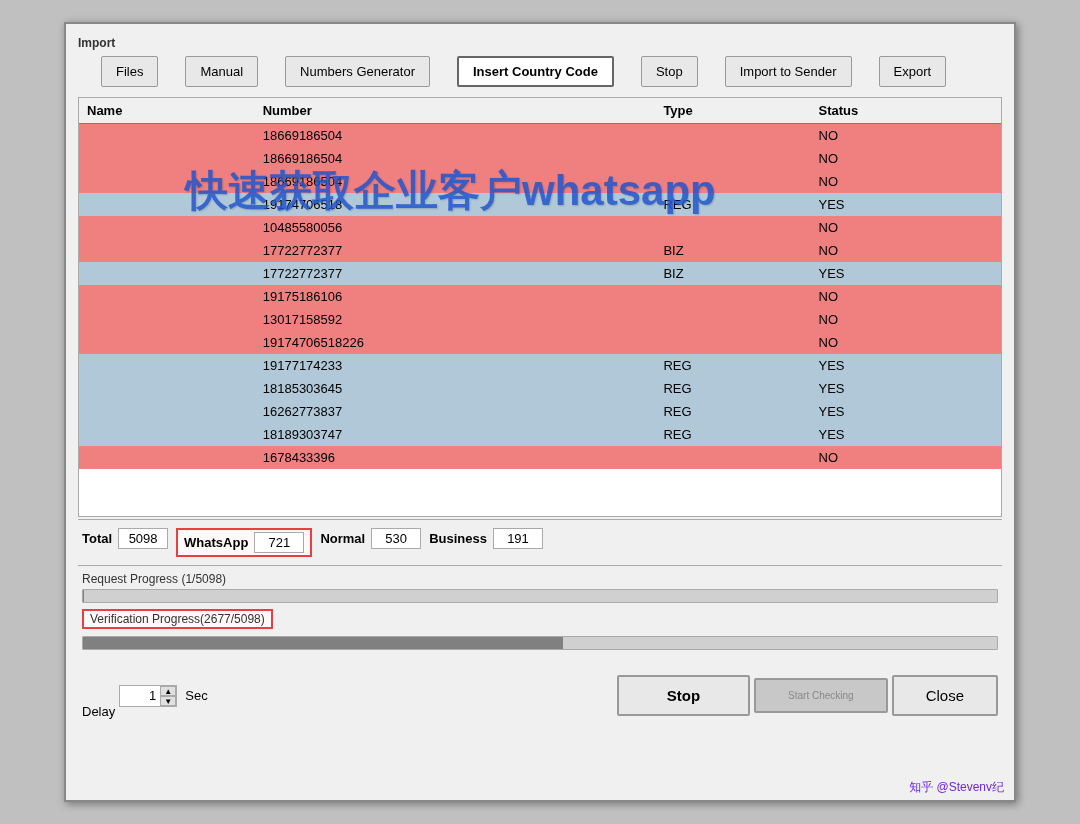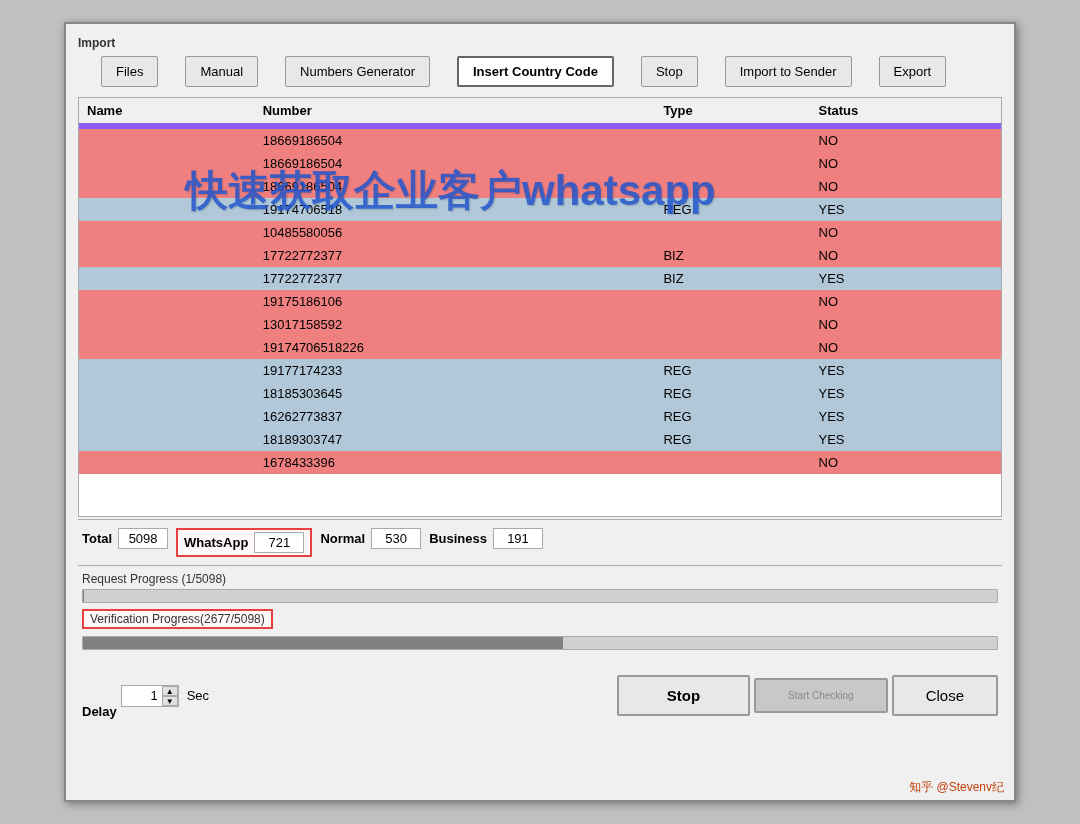--- a/index.html
+++ b/index.html
@@ -59,21 +59,21 @@
     table {
       width: 100%;
       border-collapse: collapse;
     }
     thead tr {
       background: #f0f0f0;
     }
     thead th {
       text-align: left;
       padding: 5px 8px;
-      border-bottom: 6px solid #8b5cf6;
+      border-bottom: 1px solid #8b5cf6;
       font-weight: bold;
       font-size: 13px;
       position: sticky;
       top: 0;
       background: #f0f0f0;
       z-index: 1;
       margin-left: 14px;
     }
     tbody tr td {
       padding: 4px 8px;
@@ -153,21 +153,21 @@
       gap: 10px;
       padding: 10px 4px 4px 4px;
       background: #f0f0f0;
     }
     .delay-section {
       display: flex;
       align-items: center;
       gap: 4px;
     }
     .delay-label {
-      font-weight: bold;
+      font-weight: normal;
       font-size: 13px;
       margin-top: 32px;
     }
     .delay-input {
       width: 40px;
       border: none;
       padding: 2px 4px;
       font-size: 13px;
       text-align: right;
     }
@@ -244,21 +244,21 @@
       line-height: 1.3;
     }
     .watermark-sub {
       font-size: 38px;
     }
     .zhihu-label {
       position: absolute;
       bottom: 4px;
       right: 10px;
       font-size: 12px;
-      color: #c2410c;
+      color: #6d28d9;
     }
   </style>
 </head>
 <body>
 
 <div class="window">
   <div class="section-label">Import</div>
 
   <div class="toolbar">
     <button class="">Files</button>

